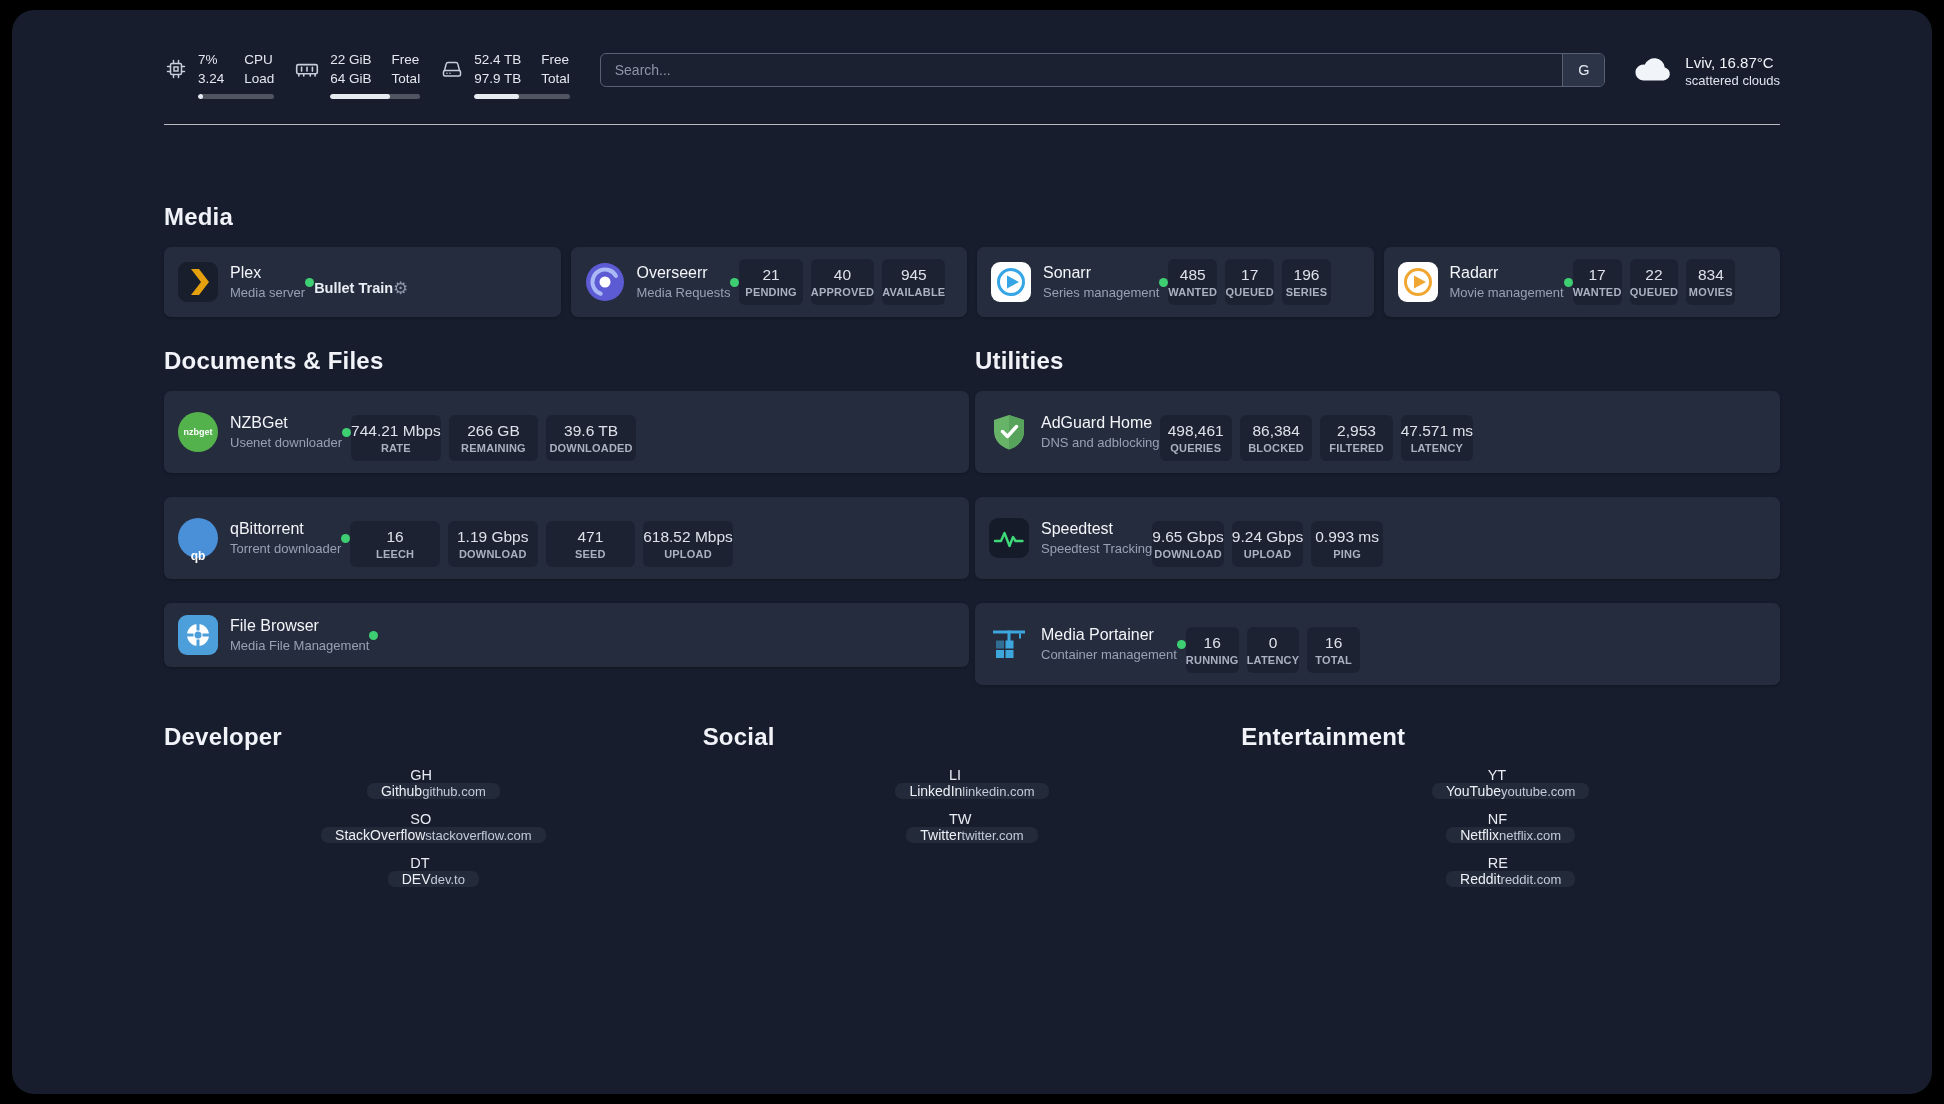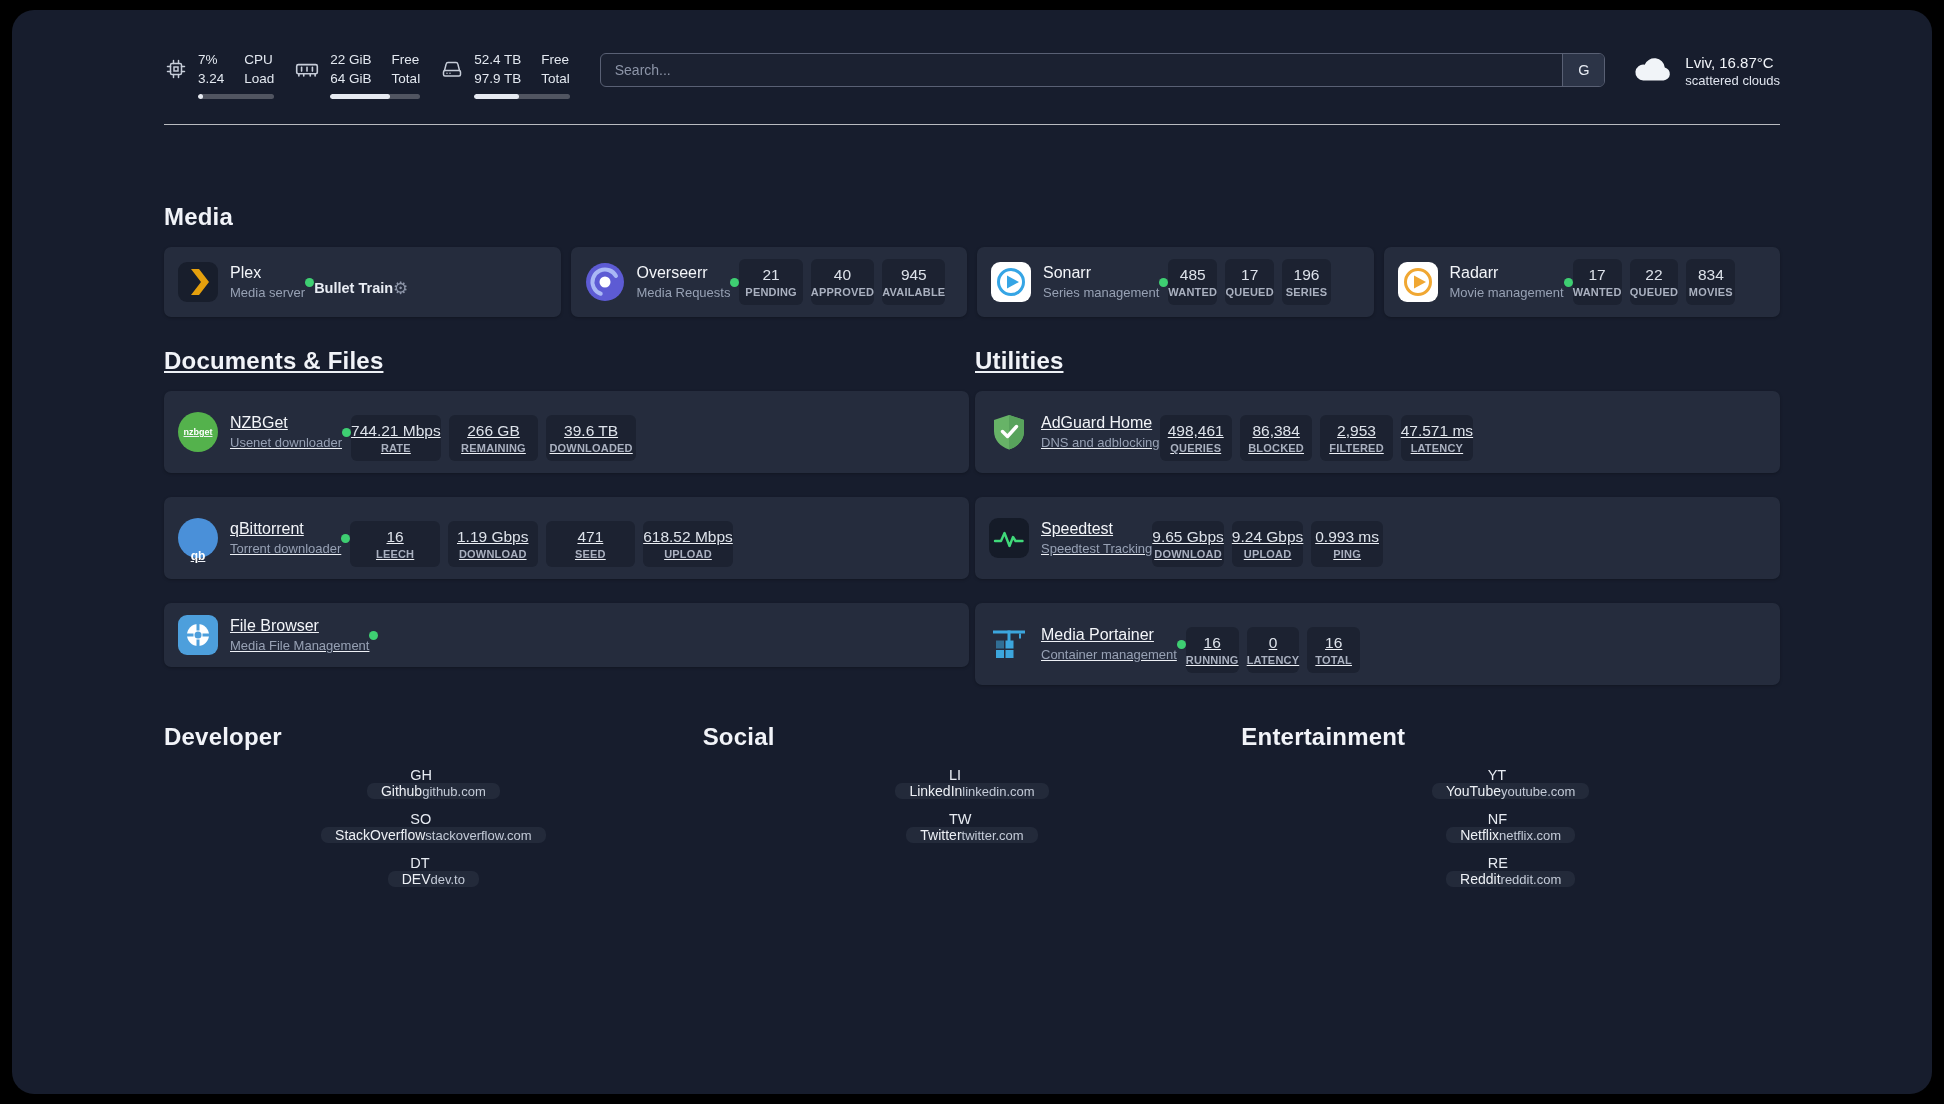--- a/index.html
+++ b/index.html
@@ -71,21 +71,21 @@
   .player-bar { position:relative; height:15px; border-radius:5px; background:#161c2a;
     margin-top:9px; overflow:hidden; }
   .player-fill { position:absolute; left:0; top:0; bottom:0; background:#9aa3b6; border-radius:5px; }
   .pause-icon { position:absolute; left:9px; top:50%; transform:translateY(-50%);
     display:flex; gap:3px; cursor:pointer; }
   .pause-icon i { display:block; width:3px; height:11px; background:#1a2030; border-radius:1px; }
   .player-time { position:absolute; right:10px; top:50%; transform:translateY(-50%);
     font-size:12.5px; color:#e6eaf1; }
 
   
-  .two-col { display:grid; grid-template-columns:1fr 1fr; gap:6px; margin-top:30px;text-decoration:underline; }
+  .two-col { display:grid; grid-template-columns:1fr 1fr; gap:6px; margin-top:30px; }
   .col-cards { display:flex; flex-direction:column; gap:24px; margin-top:16px; }
 
   
   .links-grid { display:grid; grid-template-columns:repeat(3,1fr); margin-top:38px; }
   .link-rows { display:flex; flex-direction:column; gap:12px; margin-top:16px; }
   .link-row { display:flex; align-items:center;flex-direction:column; }
   .link-abbr { width:46px; flex:none; font-size:14.5px; color:#e7ebf2; }
   .link-pill { flex:1; height:36px; background:var(--pill-bg,#232a3a); border-radius:7px;
     display:flex; align-items:center; padding:0 14px; text-decoration:none; color:inherit; cursor:pointer; }
   .link-name { font-size:14px; color:#edf0f5; }

